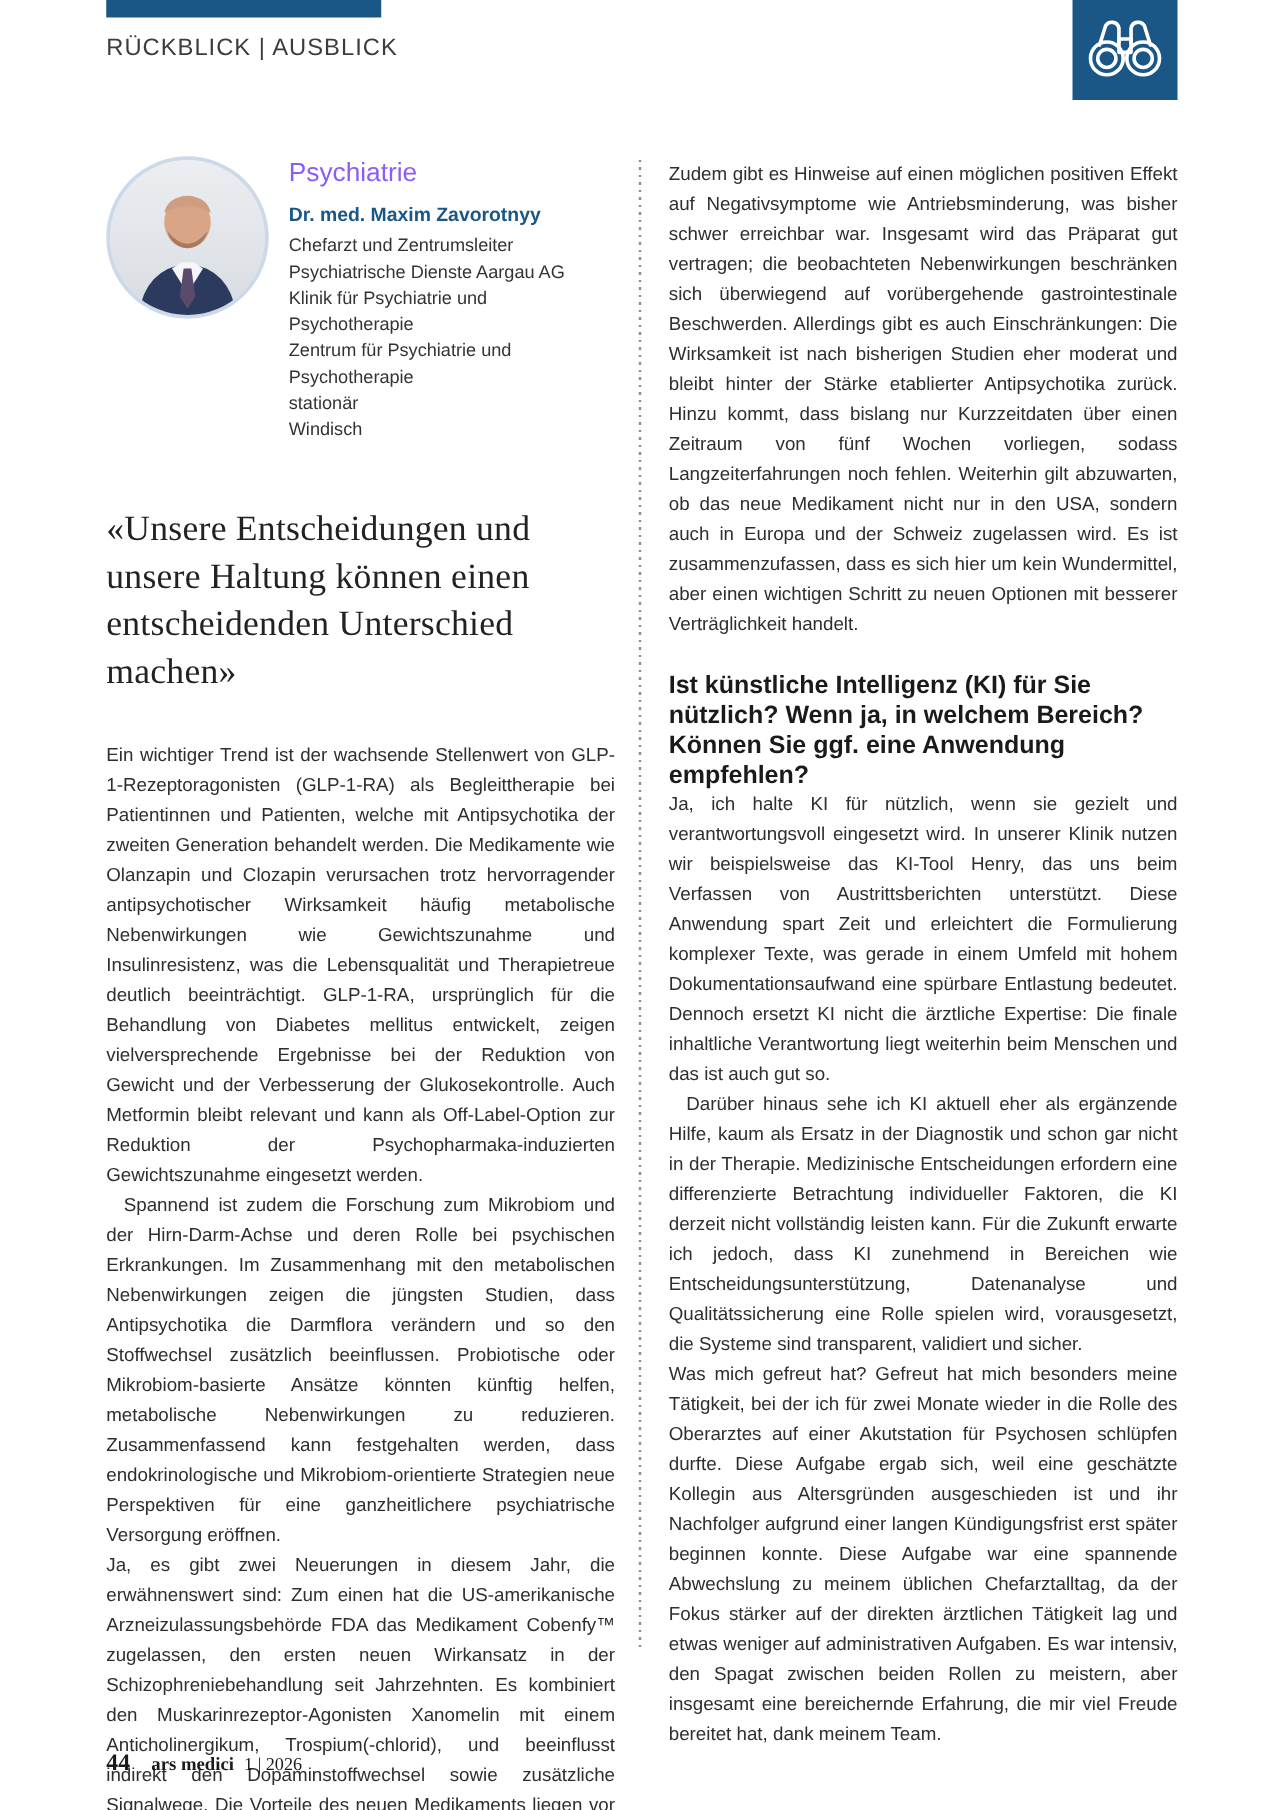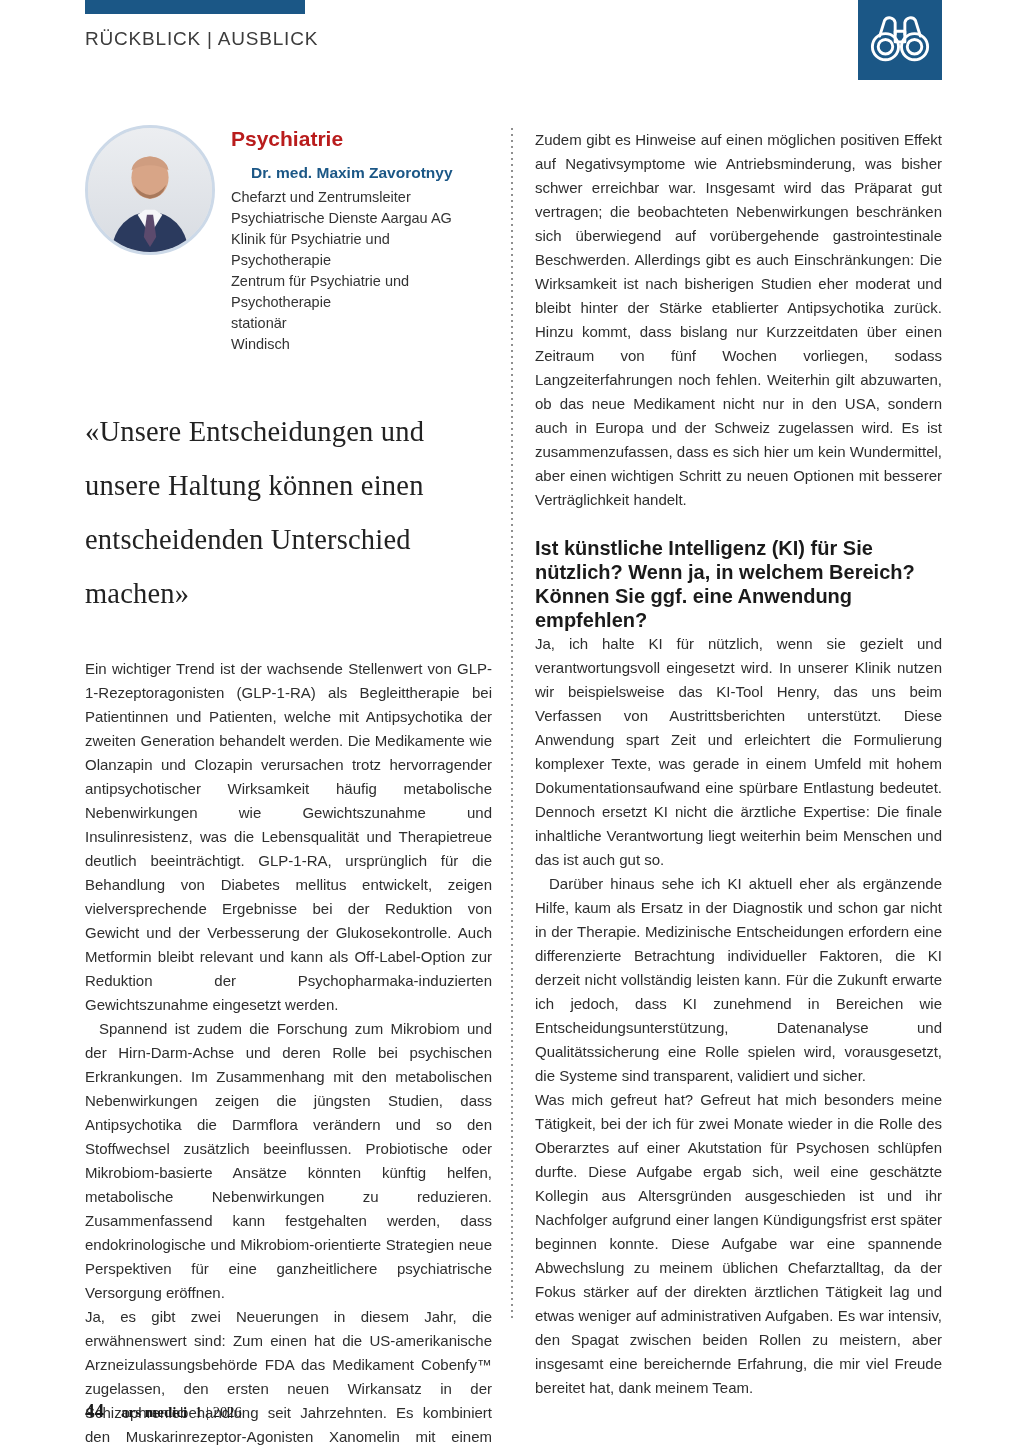--- a/index.html
+++ b/index.html
@@ -14,25 +14,25 @@
     background-image:repeating-linear-gradient(to bottom,#8f8f8f 0 2px,transparent 2px 6px); }
 
   .col { position:absolute; width:407px; }
   .col-left  { left:85px;  top:125px; }
   .col-right { left:535px; top:128px; }
 
   .author-row { display:flex; gap:16px; align-items:flex-start; }
   .avatar { width:130px; height:130px; border-radius:50%; border:3px solid #ccd9e8; overflow:hidden; flex:0 0 auto; background:#e4e7eb; }
   .avatar svg { display:block; width:100%; height:100%; }
   .author-text { padding-top:2px; }
-  .specialty { font-size:21px; font-weight:bold; color:#b91c1c; margin-bottom:13px; }
-  .author-name { font-size:15.5px; font-weight:bold; color:#1b5786; margin-bottom:5px;margin-left:20px; }
+  .specialty { font-size:21px; font-weight:normal; color:#8b5cf6; margin-bottom:13px; }
+  .author-name { font-size:15.5px; font-weight:bold; color:#1b5786; margin-bottom:5px; }
   .author-line { font-size:14.5px; line-height:21px; color:#333; }
 
-  .quote { font-family:"Liberation Serif","DejaVu Serif",serif; font-size:28.5px; line-height:54px; color:#222; margin-top:50px; letter-spacing:0.2px; }
+  .quote { font-family:"Liberation Serif","DejaVu Serif",serif; font-size:28.5px; line-height:38px; color:#222; margin-top:50px; letter-spacing:0.2px; }
 
   .qa { margin-top:36px; }
   .question { font-size:20px; font-weight:bold; line-height:24px; color:#1a1a1a; margin-top:24px; }
   .question:first-child { margin-top:0; }
   .para { font-size:15px; line-height:24px; text-align:justify; color:#2e2e2e; hyphens:auto; -webkit-hyphens:auto; }
   .para.indent { text-indent:14px; }
 
   .footer { position:absolute; left:85px; top:1384px; display:flex; align-items:baseline; gap:17px;
     font-family:"Liberation Serif","DejaVu Serif",serif; color:#1a1a1a;margin-top:16px; }
   .page-num { font-size:19px; font-weight:bold; }

